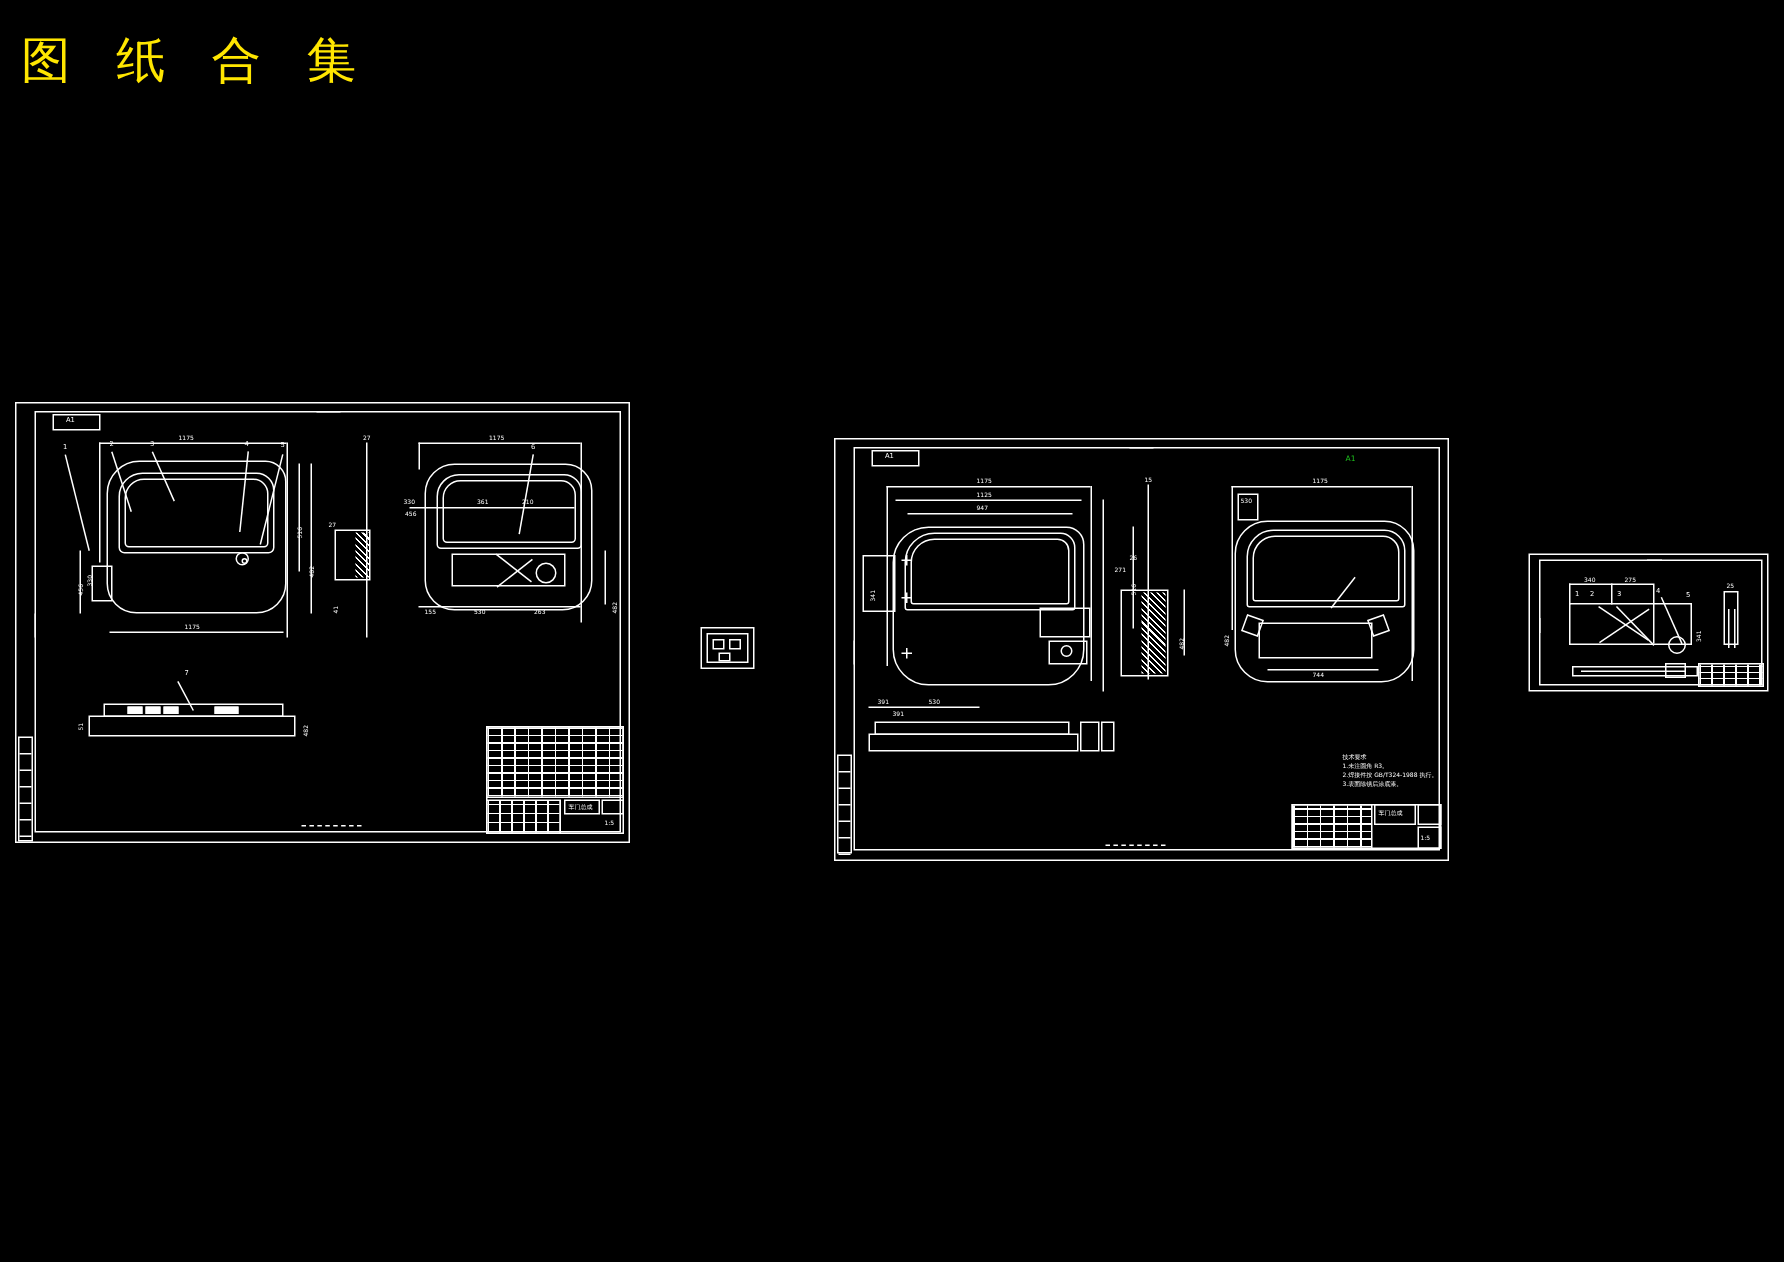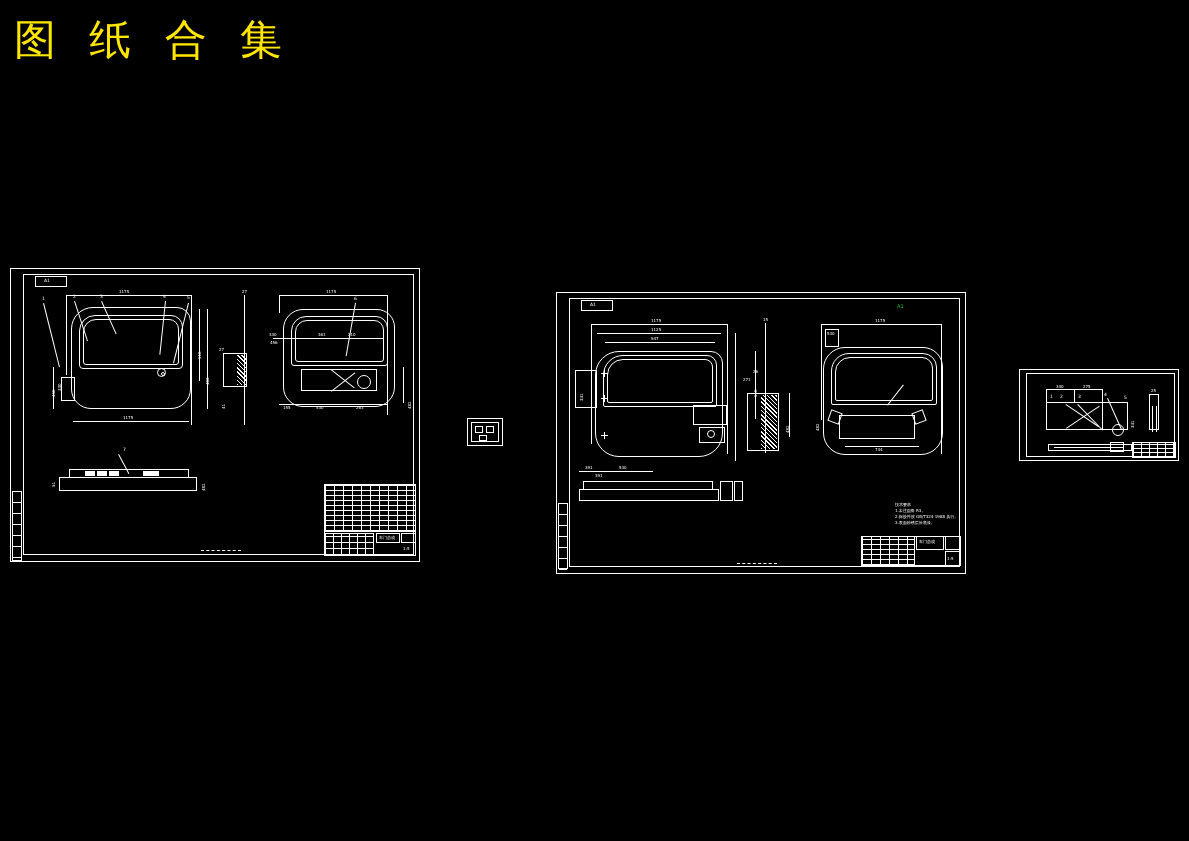--- a/index.html
+++ b/index.html
@@ -1,20 +1,20 @@
 <!DOCTYPE html>
 <html><head>
 <meta charset="utf-8">
 <style>
   html,body{margin:0;padding:0;background:#000;}
   body{width:1189px;height:841px;position:relative;overflow:hidden;
        font-family:"Liberation Sans",sans-serif;}
 
   #page-title{position:absolute;left:14px;top:14px;color:#ffe600;
-    font-size:42px;line-height:52px;letter-spacing:10px;font-weight:400;
+    font-size:33px;line-height:52px;letter-spacing:10px;font-weight:400;
     font-family:"DejaVu Sans",sans-serif;white-space:nowrap;}
 
   .sheet{position:absolute;box-sizing:border-box;border:1px solid #fff;background:#000;}
   .inner-frame{position:absolute;box-sizing:border-box;border:1px solid #fff;}
   .thin{position:absolute;background:#fff;}
   .hline{height:1px;}
   .vline{width:1px;}
   .box{position:absolute;box-sizing:border-box;border:1px solid #fff;}
   .dim{position:absolute;color:#fff;font-size:4px;line-height:5px;
        font-family:"DejaVu Sans",sans-serif;white-space:nowrap;}

